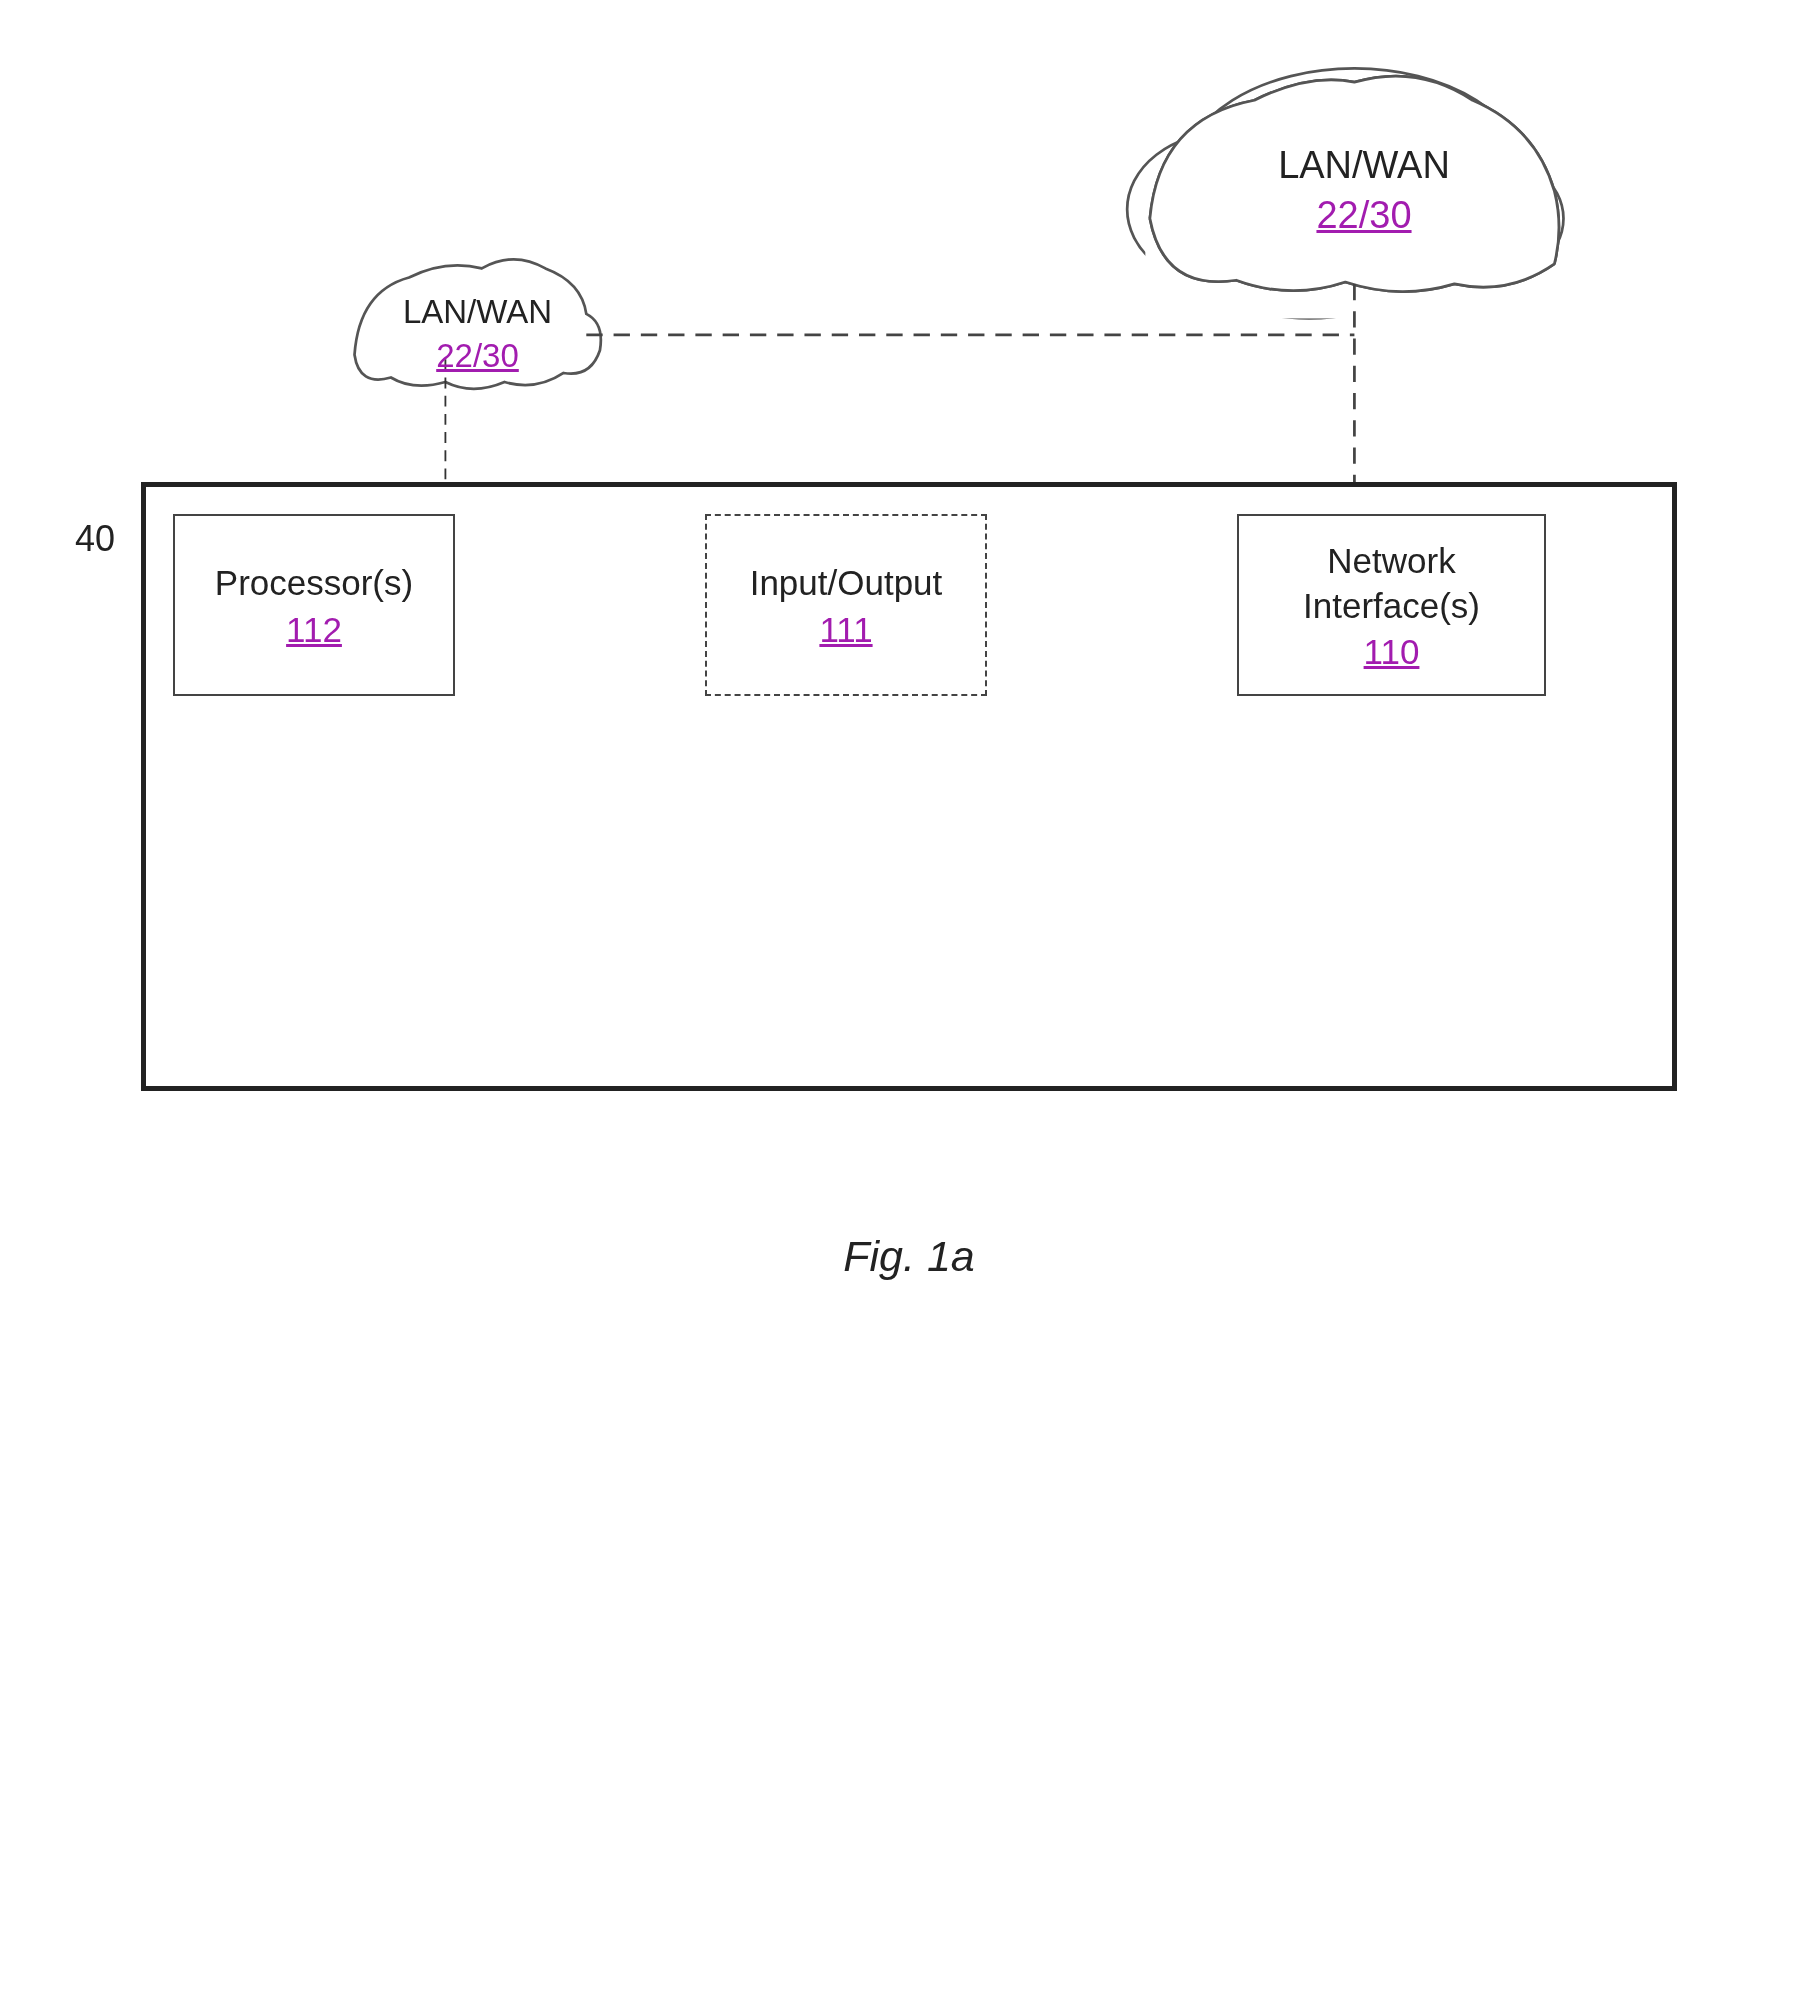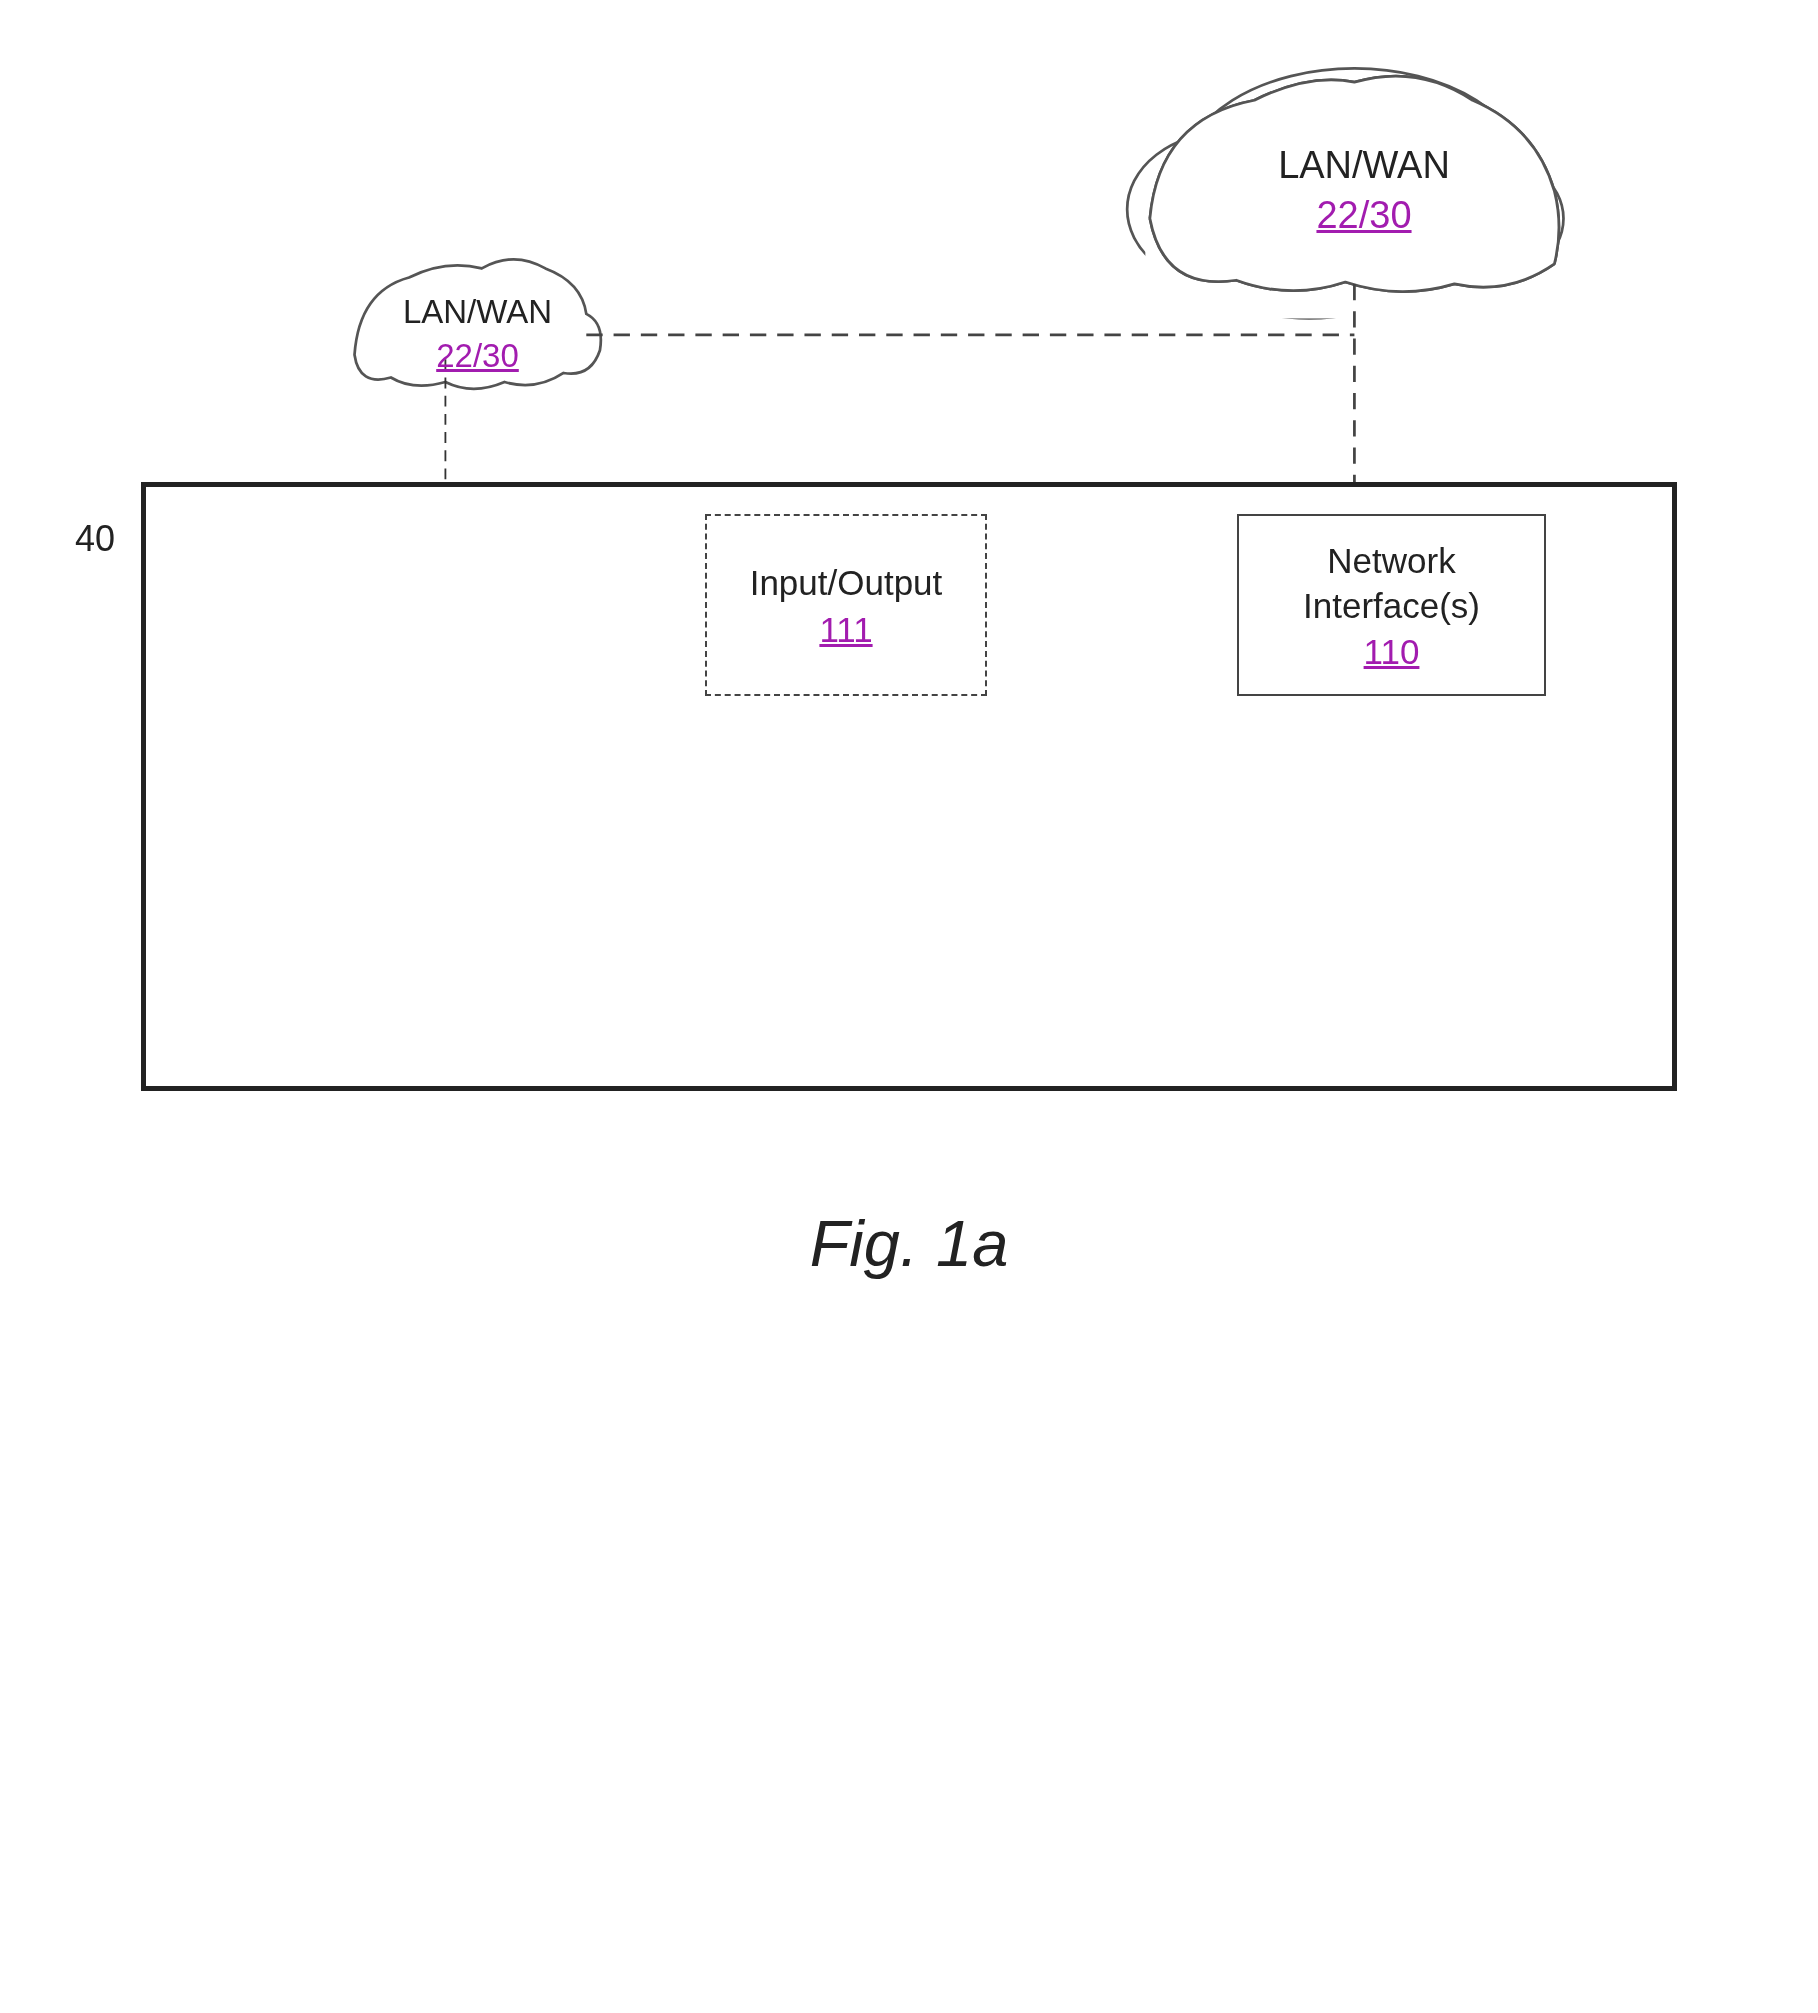--- a/index.html
+++ b/index.html
@@ -69,21 +69,21 @@
 
     .ref-label {
       position: absolute;
       font-size: 35px;
       color: #222;
     }
 
     
     .fig-caption {
       position: absolute;
-      font-size: 65px;
+      font-size: 43px;
       color: #222;
       font-style: italic;
       font-weight: normal;
     }
 
     svg.diagram-svg {
       position: absolute;
       top: 0;
       left: 0;
       width: 1818px;
@@ -163,20 +163,24 @@
     <div class="component-label" style="font-size:33px;">LAN/WAN</div>
     <div class="component-ref" style="font-size:33px; text-decoration:underline;">22/30</div>
   </div>
 
   <div class="ref-label" style="top:518px; left:75px; font-size:36px;">
     <span>40</span>
   </div>
 
   <div class="device-box">
 
+    <div class="component-box" style="left:27px; top:27px; width:282px; height:182px;">
+      <div class="component-label">Processor(s)</div>
+      <div class="component-ref">112</div>
+    </div>
 
     <div class="component-box dashed" style="left:559px; top:27px; width:282px; height:182px;">
       <div class="component-label">Input/Output</div>
       <div class="component-ref">111</div>
     </div>
 
     <div class="component-box" style="left:1091px; top:27px; width:309px; height:182px;">
       <div class="component-label" style="white-space:pre-line;">Network
 Interface(s)</div>
       <div class="component-ref">110</div>

